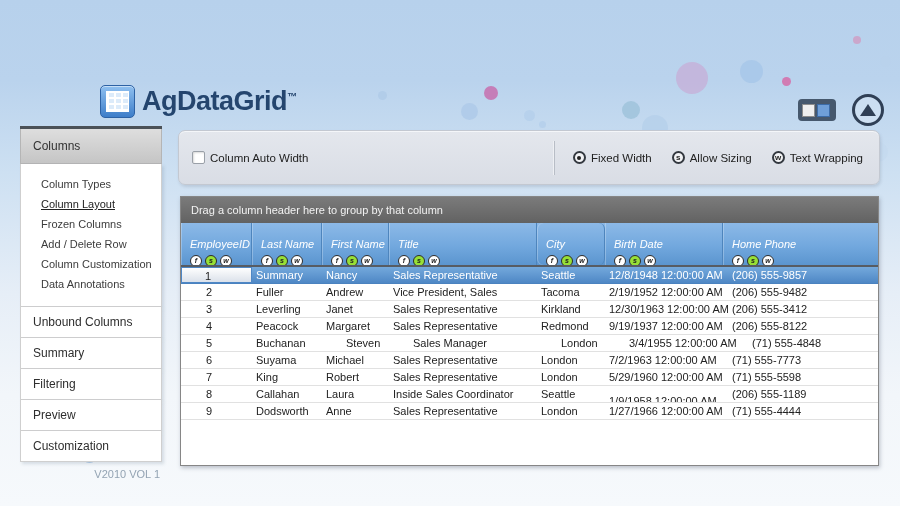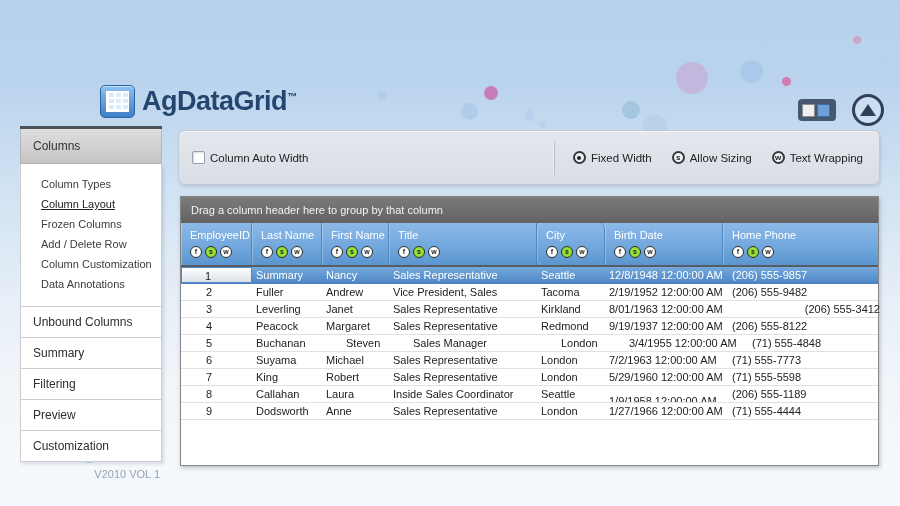--- a/index.html
+++ b/index.html
@@ -76,21 +76,21 @@
   .tb-label { font-size:11.5px; color:#222; }
 
   
   .grid { position:absolute; left:180px; top:196px; width:699px; height:270px; background:#fff;
     border:1px solid #868686; box-shadow:1px 2px 4px rgba(80,90,110,.35); }
   .group-panel { height:26px; background:linear-gradient(#7b7b7b,#626262); color:#f2f2f2; font-size:11px;
     line-height:26px; padding-left:10px; }
   .header-row { display:flex; height:44px; background:linear-gradient(180deg,#8cb9e7 0%,#72a8de 55%,#5b95cf 100%);
     border-bottom:2px solid #575c63; }
   .hcell { position:relative; border-right:1px solid #4e85bd; box-shadow:inset 1px 0 0 rgba(255,255,255,.25);
-    padding:6px 0 0 9px; color:#fff; font-size:11px; cursor:pointer; overflow:hidden; white-space:nowrap; flex:none; }
+    padding:15px 0 0 9px; color:#fff; font-size:11px; cursor:pointer; overflow:hidden; white-space:nowrap; flex:none;font-style:italic; }
   .hcell:last-child { border-right:none; }
   .hicons { display:flex; gap:3px; margin-top:5px; }
   .hicon { width:12px; height:12px; border-radius:50%; border:1px solid #2c2c2c; background:#fff;
     font-size:7px; font-weight:bold; color:#1c1c1c; text-align:center; line-height:10px; cursor:pointer; }
   .hicon.active { background:#97e036; }
 
   .rows { }
   .grow { display:flex; height:17px; border-bottom:1px solid #e1e1e1; font-size:11px; color:#222; cursor:pointer; }
   .gcell { flex:none; line-height:16px; padding-left:4px; overflow:hidden; white-space:nowrap; }
   .gcell.id { text-align:right; padding-right:40px; padding-left:0; }
@@ -255,22 +255,22 @@
           <div class="gcell" style="width: 68px;">Tacoma</div>
           <div class="gcell" style="width: 123px;">2/19/1952 12:00:00 AM</div>
           <div class="gcell" style="width: 152px;">(206) 555-9482</div>
         </div>
         <div class="grow">
           <div class="gcell id" style="width: 71px;">3</div>
           <div class="gcell" style="width: 70px;">Leverling</div>
           <div class="gcell" style="width: 67px;">Janet</div>
           <div class="gcell" style="width: 148px;">Sales Representative</div>
           <div class="gcell" style="width: 68px;">Kirkland</div>
-          <div class="gcell" style="width: 123px;">8/01/1963 12:00:00 AM</div>
-          <div class="gcell" style="width: 152px; text-align: right;">(206) 555-3412</div>
+          <div class="gcell" style="width: 123px;">12/30/1963 12:00:00 AM</div>
+          <div class="gcell" style="width: 152px;">(206) 555-3412</div>
         </div>
         <div class="grow">
           <div class="gcell id" style="width: 71px;">4</div>
           <div class="gcell" style="width: 70px;">Peacock</div>
           <div class="gcell" style="width: 67px;">Margaret</div>
           <div class="gcell" style="width: 148px;">Sales Representative</div>
           <div class="gcell" style="width: 68px;">Redmond</div>
           <div class="gcell" style="width: 123px;">9/19/1937 12:00:00 AM</div>
           <div class="gcell" style="width: 152px;">(206) 555-8122</div>
         </div>

